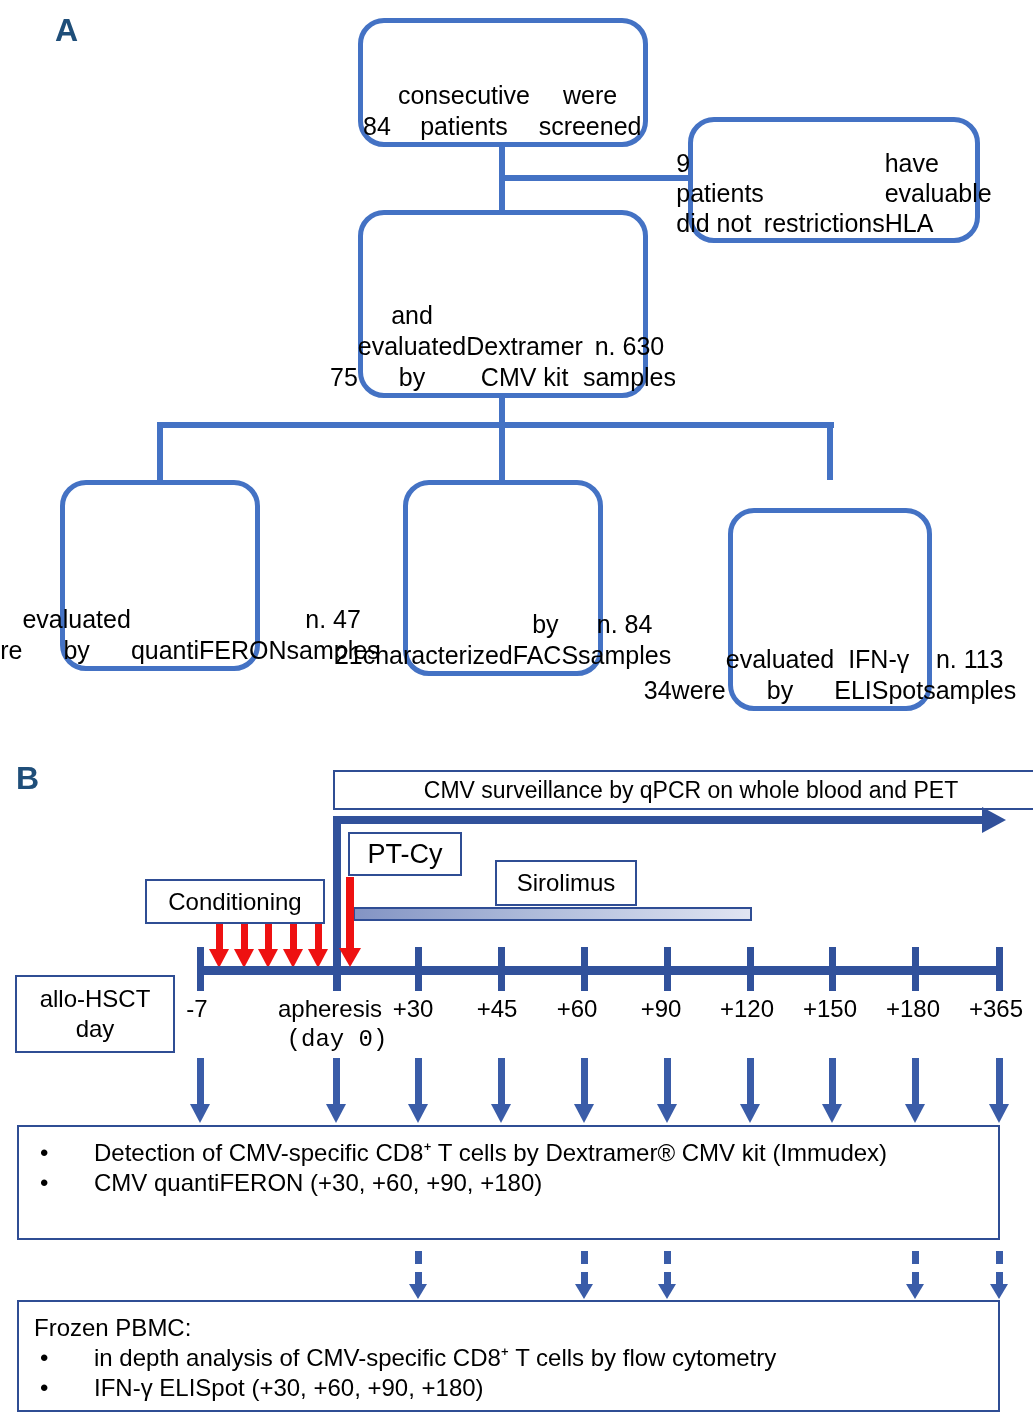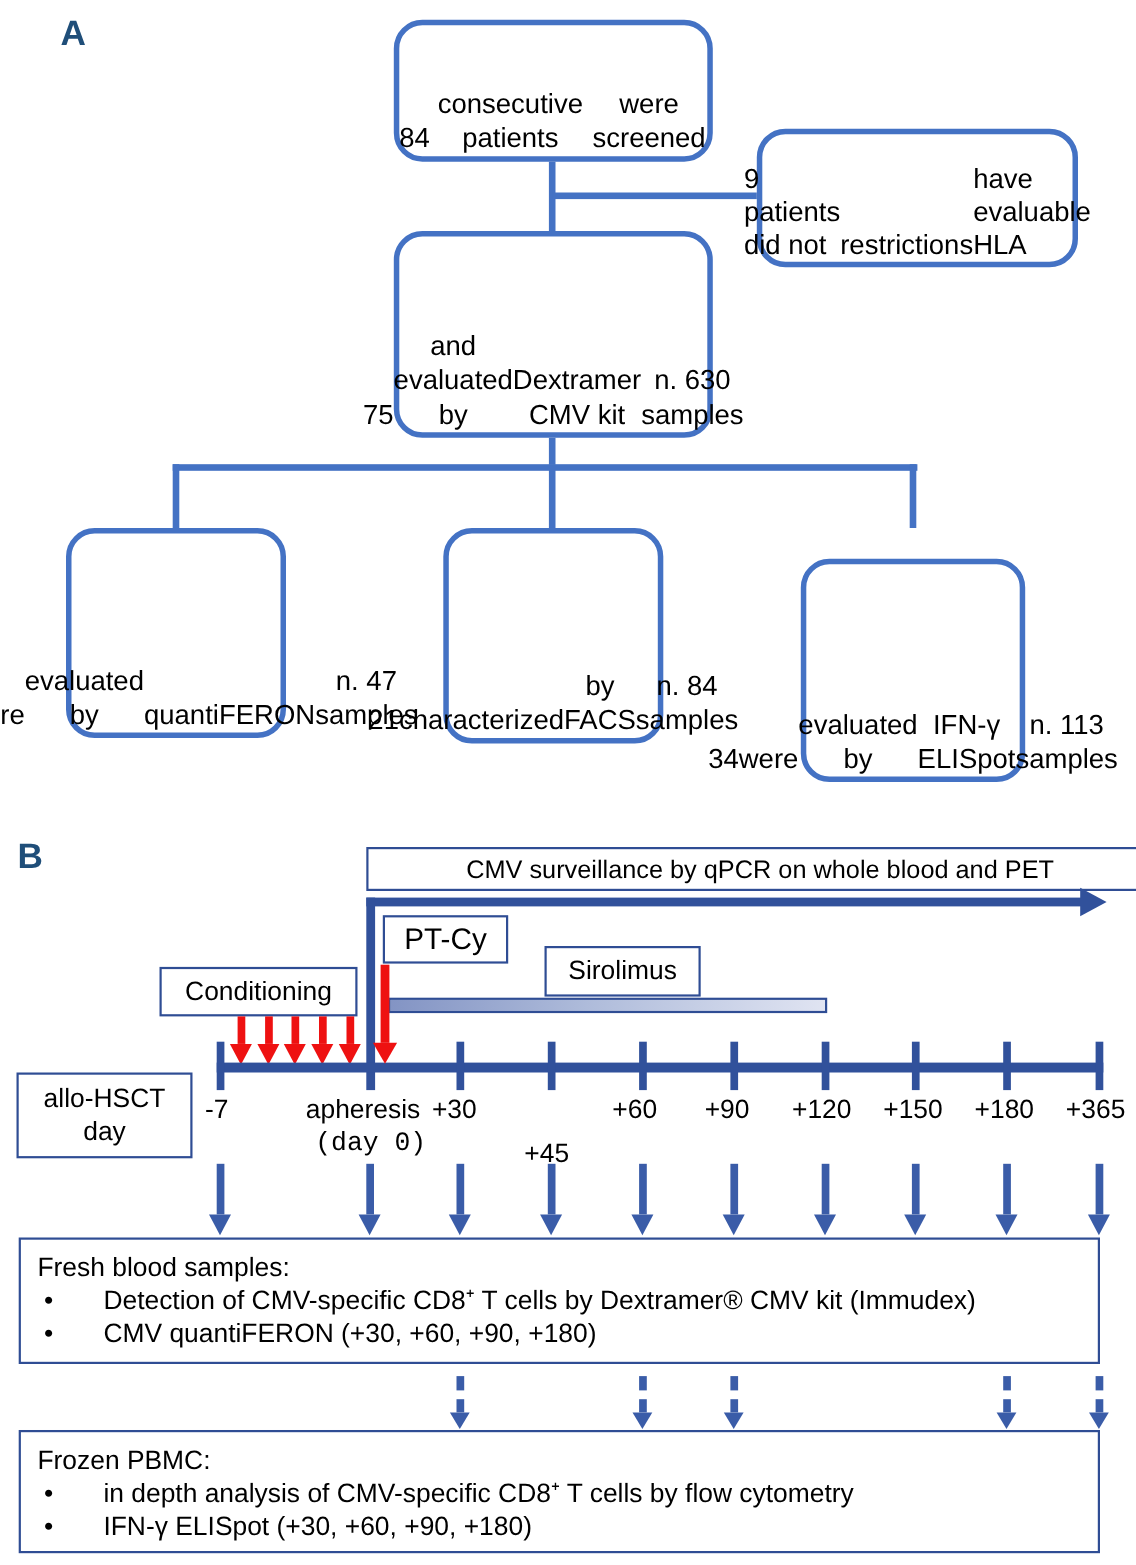--- a/index.html
+++ b/index.html
@@ -164,21 +164,21 @@
 
   <div class="abs nbox" style="left:15px; top:975px; width:160px; height:78px; flex-direction:column; line-height:30px;">
     <div>allo-HSCT</div>
     <div>day</div>
   </div>
 
   <div class="abs tlabel" style="left:127px; top:995px; width:140px;">-7</div>
   <div class="abs tlabel" style="left:260px; top:995px; width:140px;">apheresis</div>
   <div class="abs tlabel" style="left:267px; top:1026px; width:140px;font-family:Liberation Mono, monospace;">(day 0)</div>
   <div class="abs tlabel" style="left:343px; top:995px; width:140px;">+30</div>
-  <div class="abs tlabel" style="left:427px; top:995px; width:140px;margin-top:40px;">+45</div>
+  <div class="abs tlabel" style="left:427px; top:995px; width:140px;">+45</div>
   <div class="abs tlabel" style="left:507px; top:995px; width:140px;">+60</div>
   <div class="abs tlabel" style="left:591px; top:995px; width:140px;">+90</div>
   <div class="abs tlabel" style="left:677px; top:995px; width:140px;">+120</div>
   <div class="abs tlabel" style="left:760px; top:995px; width:140px;">+150</div>
   <div class="abs tlabel" style="left:843px; top:995px; width:140px;">+180</div>
   <div class="abs tlabel" style="left:926px; top:995px; width:140px;">+365</div>
 
   <div class="abs stem-arrow" style="left:197px; top:1058px; width:7px; height:46px;"></div>
   <div class="abs head-down-navy" style="left:190px; top:1104px;"></div>
   <div class="abs stem-arrow" style="left:333px; top:1058px; width:7px; height:46px;"></div>
@@ -194,21 +194,20 @@
   <div class="abs stem-arrow" style="left:747px; top:1058px; width:7px; height:46px;"></div>
   <div class="abs head-down-navy" style="left:740px; top:1104px;"></div>
   <div class="abs stem-arrow" style="left:829px; top:1058px; width:7px; height:46px;"></div>
   <div class="abs head-down-navy" style="left:822px; top:1104px;"></div>
   <div class="abs stem-arrow" style="left:912px; top:1058px; width:7px; height:46px;"></div>
   <div class="abs head-down-navy" style="left:905px; top:1104px;"></div>
   <div class="abs stem-arrow" style="left:996px; top:1058px; width:7px; height:46px;"></div>
   <div class="abs head-down-navy" style="left:989px; top:1104px;"></div>
 
   <div class="abs sample-box" style="left:17px; top:1125px; width:983px; height:115px;">
-    <div class="sample-title">Fresh blood samples:</div>
     <div class="bullet-row">
       <span class="bullet-glyph">•</span>
       <span class="bullet-text">Detection of CMV-specific CD8⁺ T cells by Dextramer® CMV kit (Immudex)</span>
     </div>
     <div class="bullet-row">
       <span class="bullet-glyph">•</span>
       <span class="bullet-text">CMV quantiFERON (+30, +60, +90, +180)</span>
     </div>
   </div>
 

